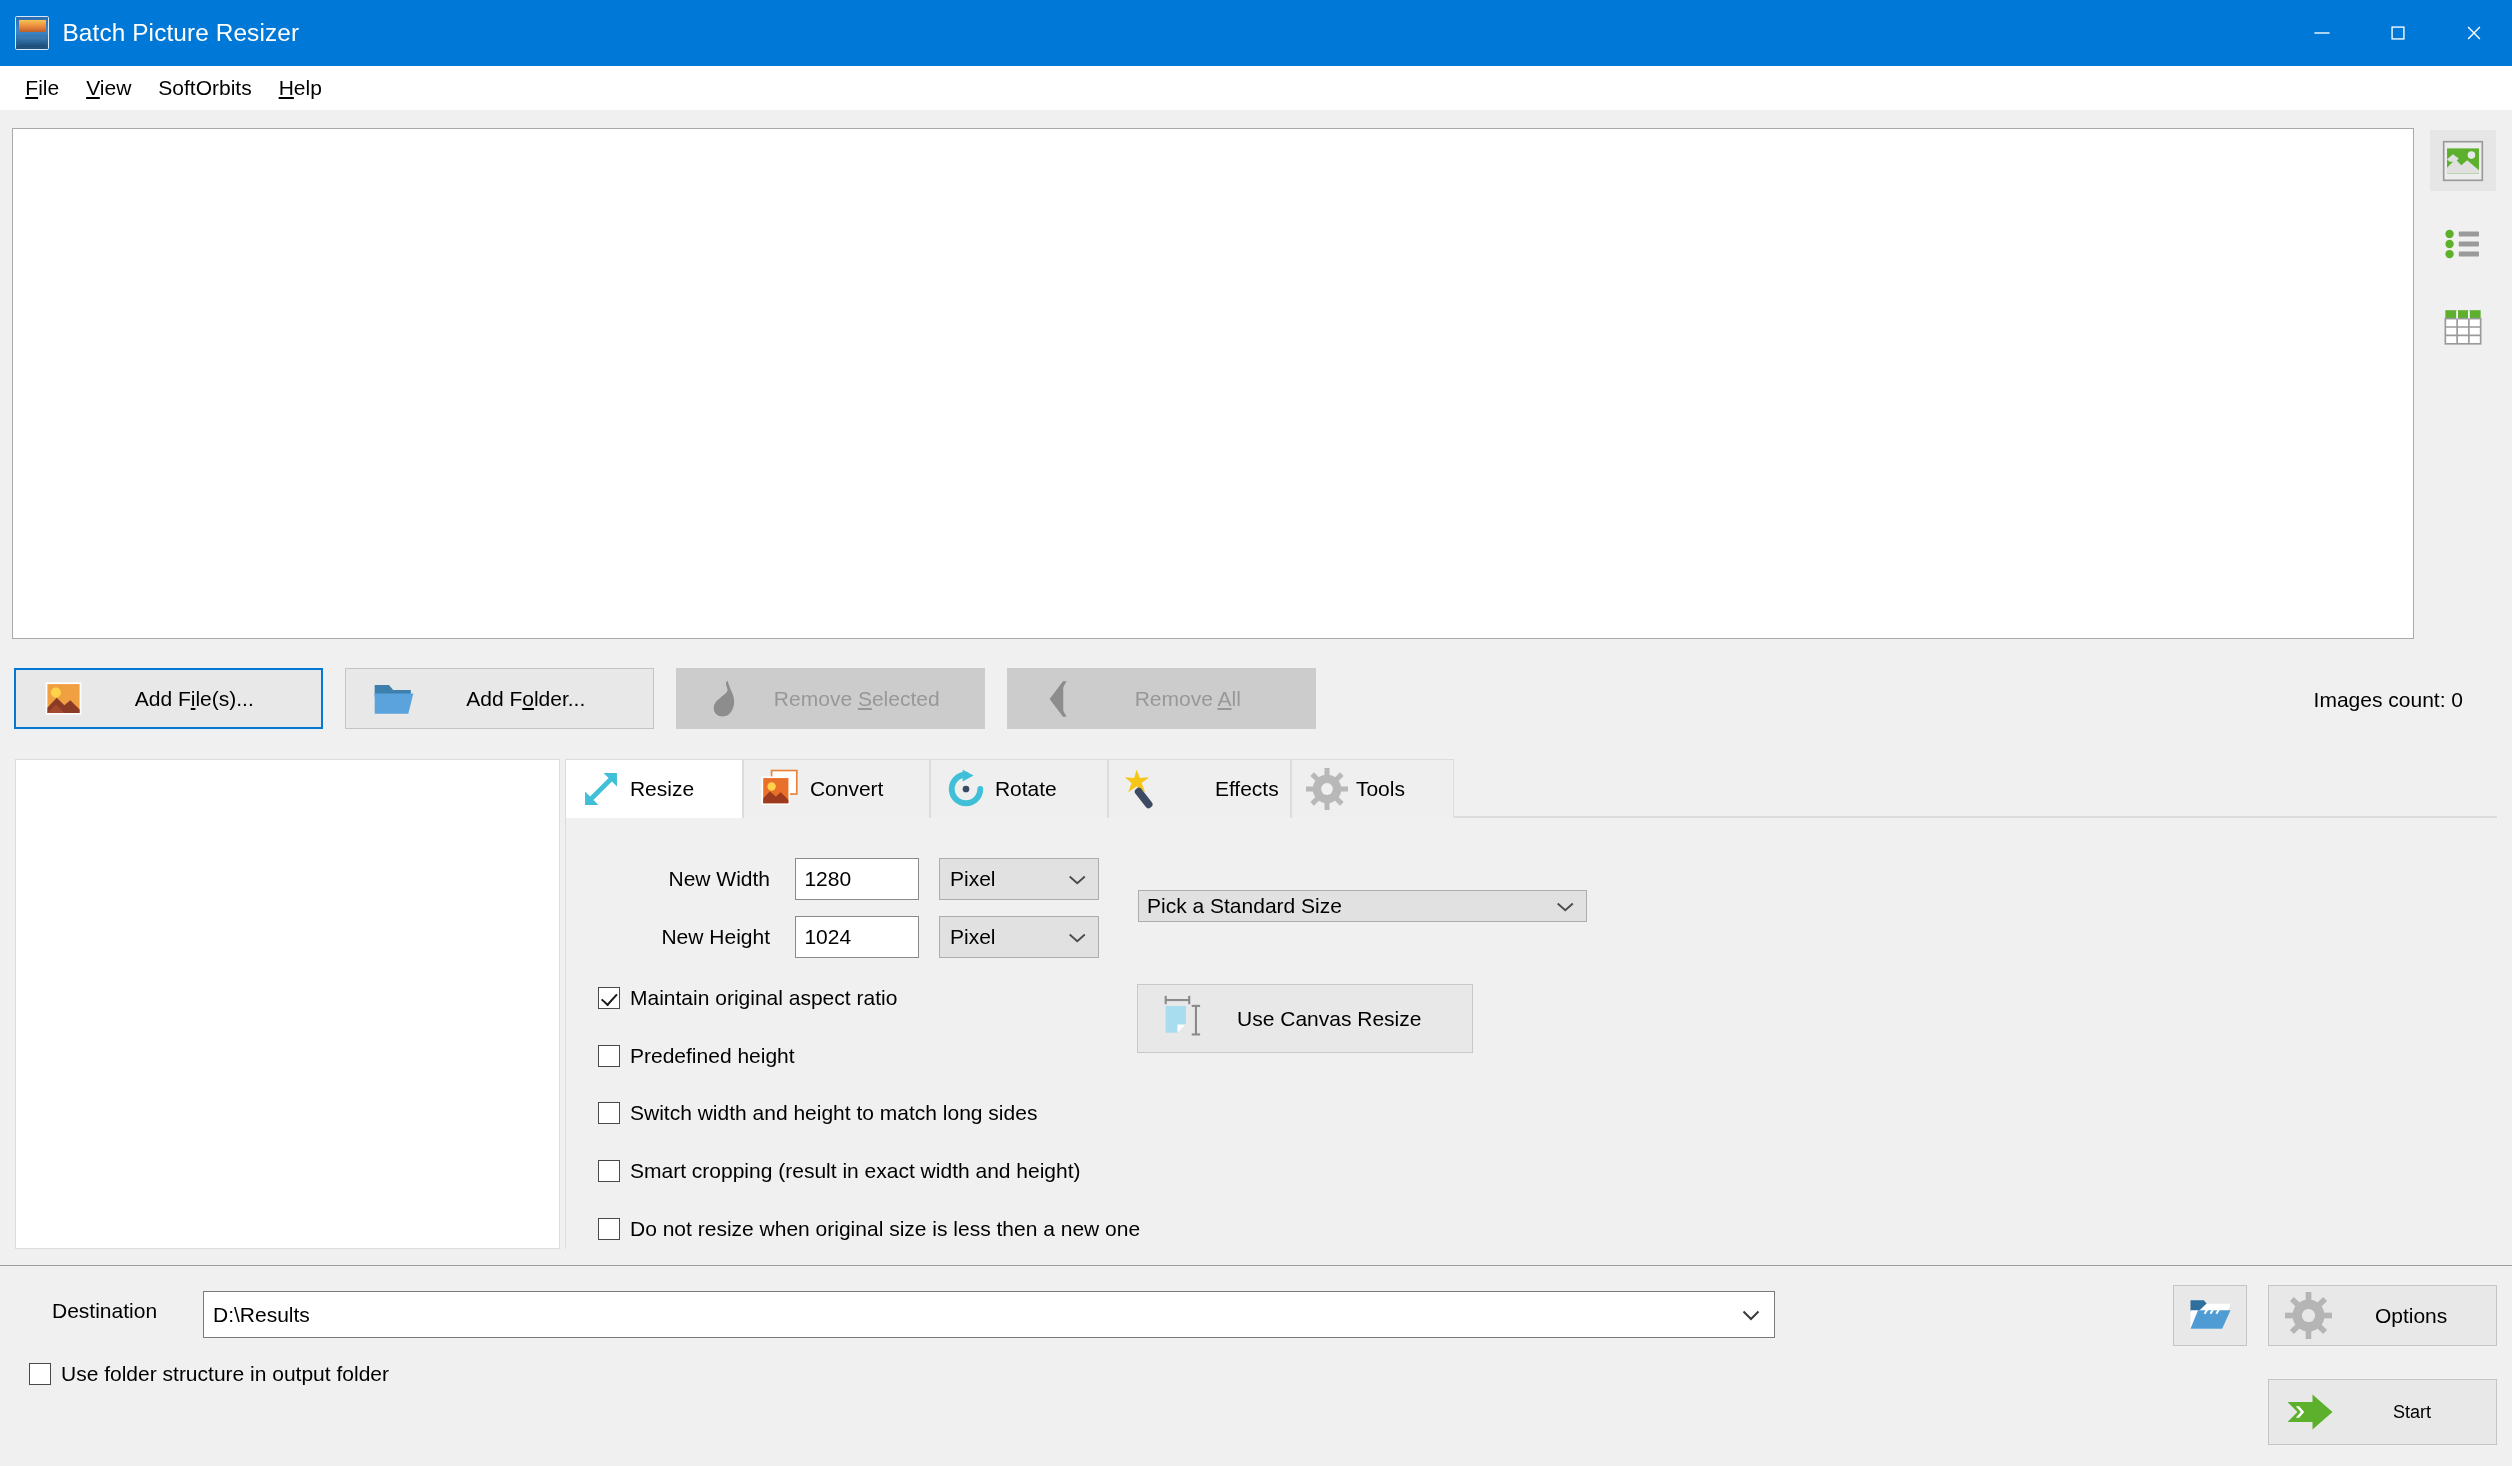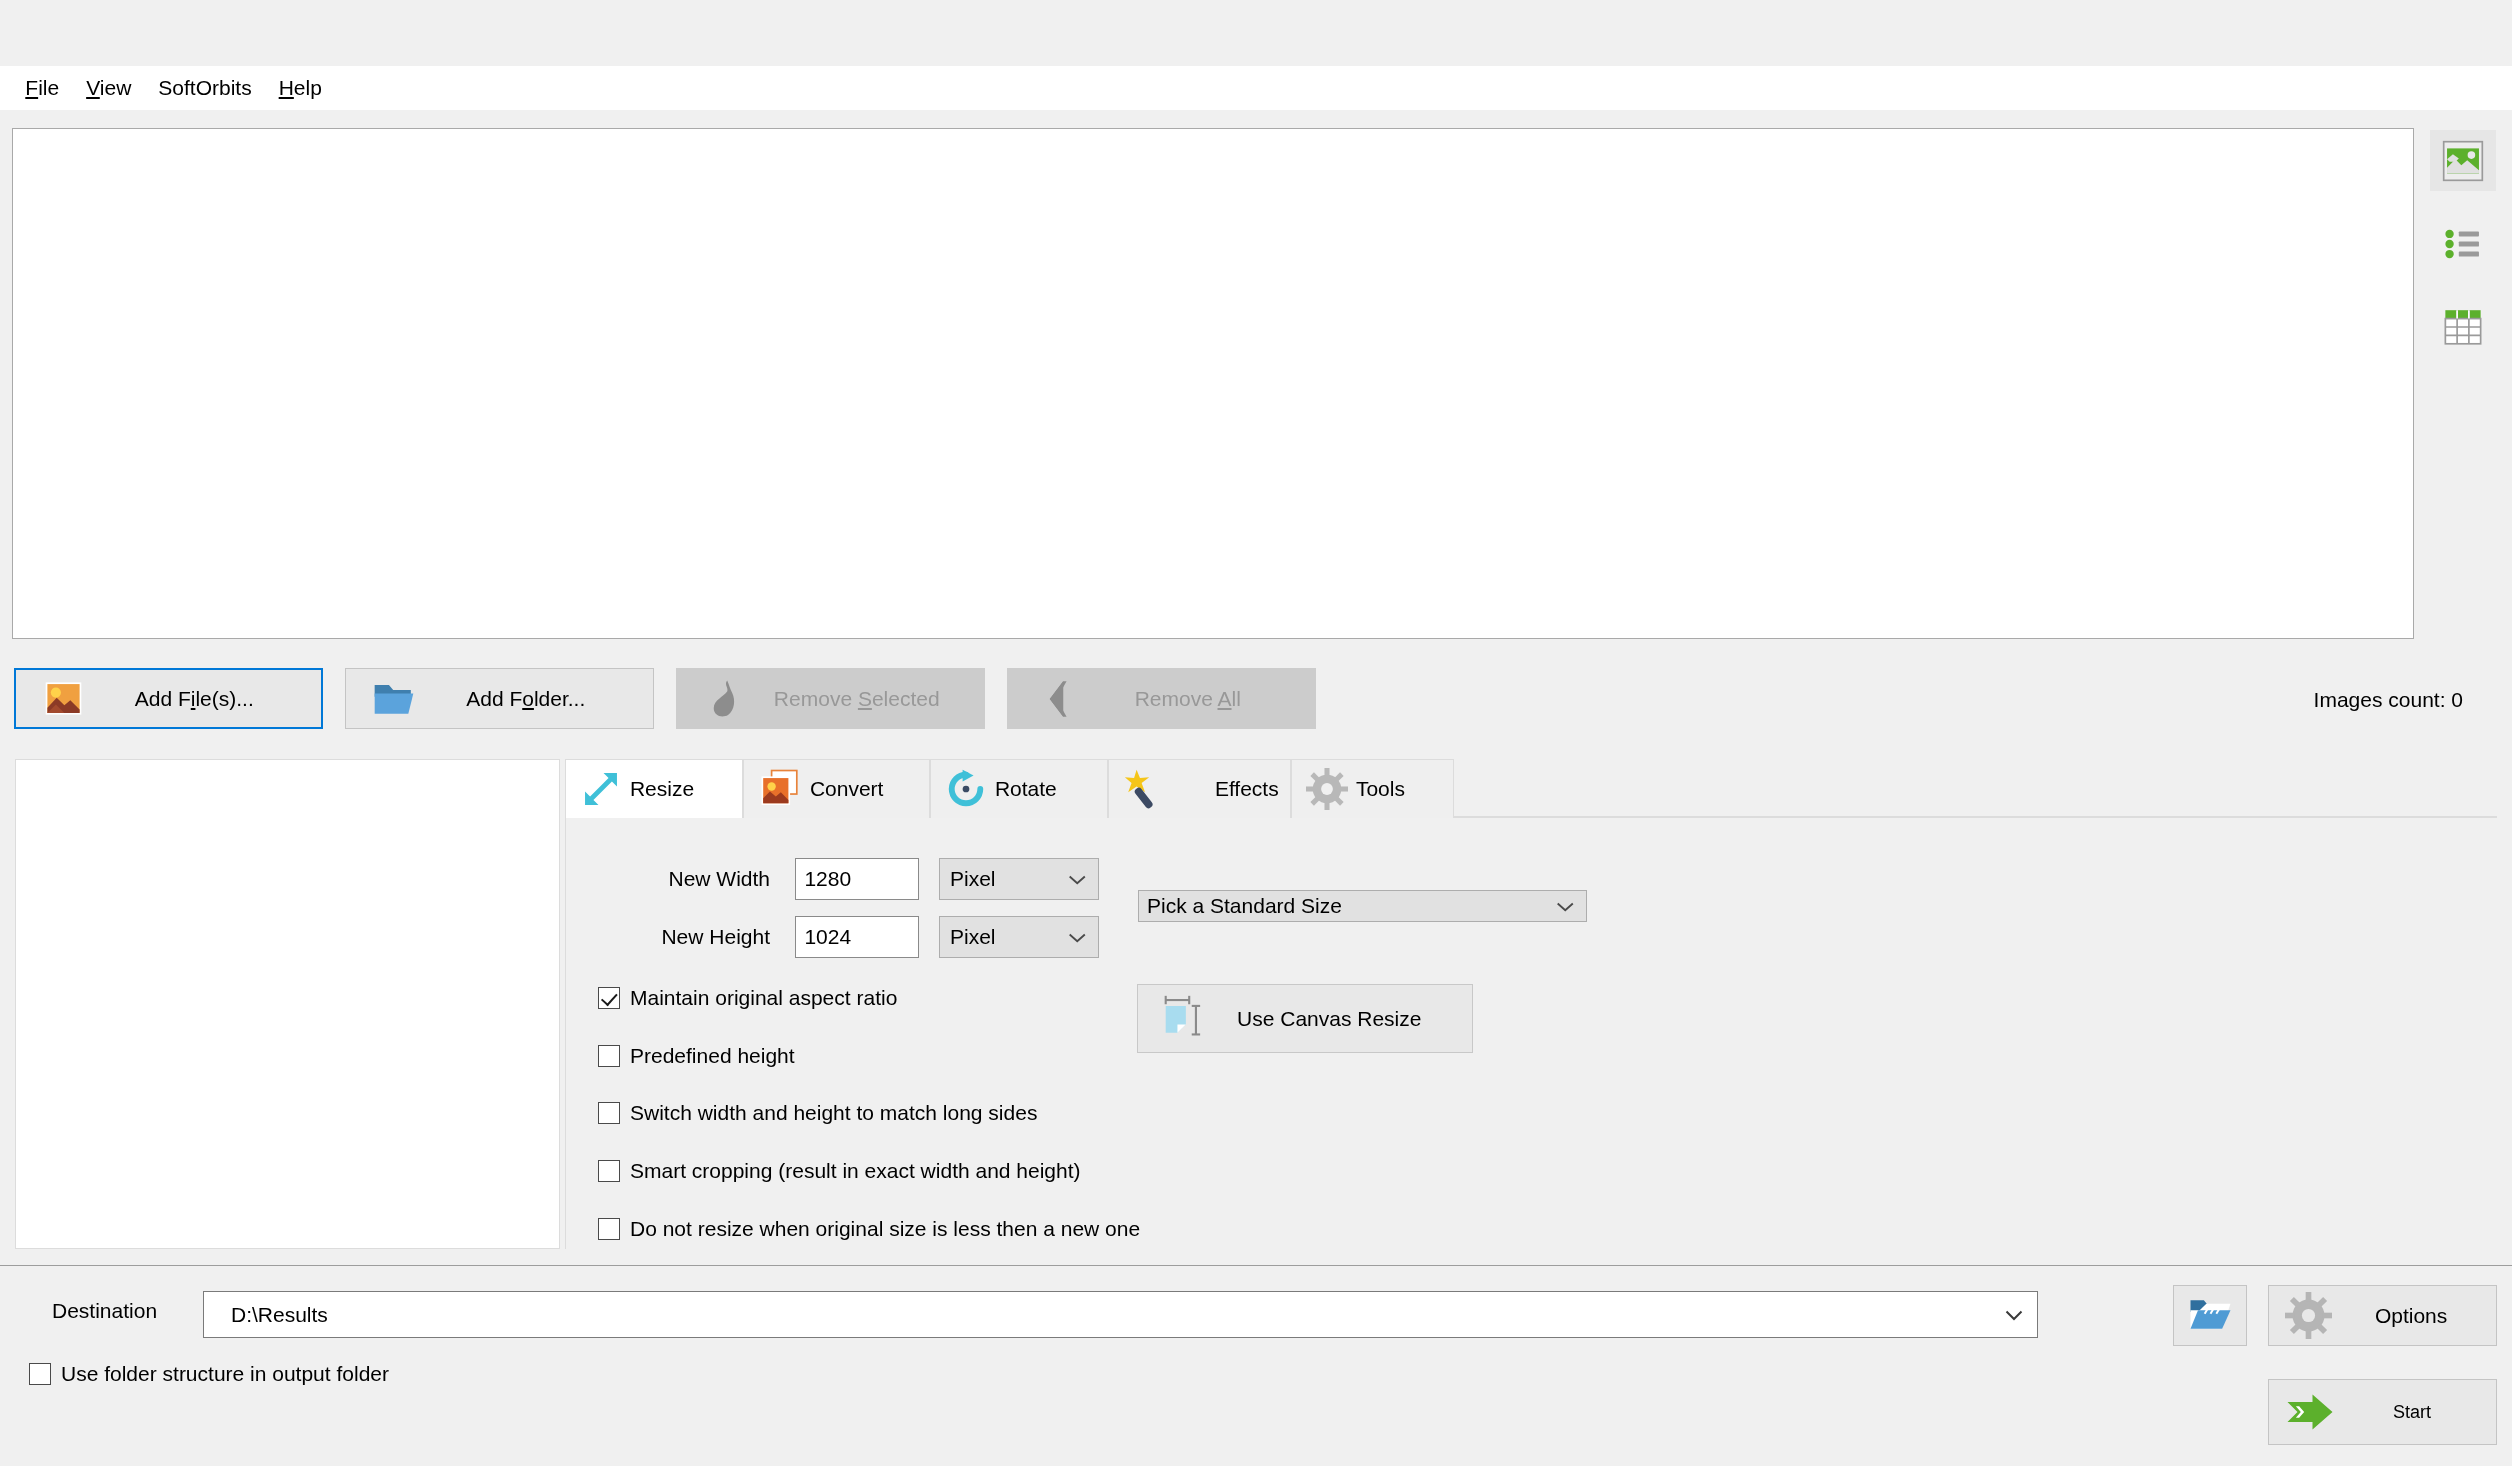--- a/index.html
+++ b/index.html
@@ -253,27 +253,27 @@
     left:0; top:1265px;
     width:2512px; height:0.8px;
     background:#9d9d9d;
   }
 
   
   .destlabel { position:absolute; left:52px; top:1299px; font-size:21px; color:#000; }
   .destbox {
     position:absolute;
     left:203px; top:1291px;
-    width:1835px; height:47px;
+    width:1572px; height:47px;
     background:#ffffff;
     border:0.8px solid #7a7a7a;
     box-sizing:border-box;
     display:flex; align-items:center;
     font-size:21px; color:#000;
-    padding-left:27px;
+    padding-left:9px;
     position:absolute;
   }
   .destbox .chev { position:absolute; right:13.5px; top:50%; transform:translateY(-50%); }
 
   .browsebtn {
     position:absolute;
     left:2173px; top:1285px;
     width:74px; height:61px;
     background:#e8e8e8;
     border:0.8px solid #c4c4c4;
@@ -304,20 +304,42 @@
   .startbtn .sicon { margin-left:11.8px; width:59px; display:flex; align-items:center; justify-content:center; }
   .startbtn .slabel { flex:1; text-align:center; font-size:18px; color:#000; padding-right:11.8px; }
 
   .folderstruct { position:absolute; left:29px; top:1362px; }
 </style>
 </head>
 <body>
 
 <div class="app">
 
+  <div class="titlebar">
+    <div class="title-icon"></div>
+    <div class="title-text">Batch Picture Resizer</div>
+    <div class="winbtns">
+      <div class="winbtn">
+        <svg width="22" height="22" viewBox="0 0 26 26">
+            <line x1="4" y1="13" x2="22" y2="13" stroke="#ffffff" stroke-width="1.6"></line>
+          </svg>
+      </div>
+      <div class="winbtn">
+        <svg width="22" height="22" viewBox="0 0 26 26">
+            <rect x="6" y="6" width="14" height="14" fill="none" stroke="#ffffff" stroke-width="1.6"></rect>
+          </svg>
+      </div>
+      <div class="winbtn">
+        <svg width="22" height="22" viewBox="0 0 26 26">
+            <line x1="6" y1="6" x2="20" y2="20" stroke="#ffffff" stroke-width="1.6"></line>
+            <line x1="20" y1="6" x2="6" y2="20" stroke="#ffffff" stroke-width="1.6"></line>
+          </svg>
+      </div>
+    </div>
+  </div>
 
   <div class="menubar">
     <div class="menuitem"><span class="acc">F</span><span>ile</span></div>
     <div class="menuitem"><span class="acc">V</span><span>iew</span></div>
     <div class="menuitem"><span>SoftOrbits</span></div>
     <div class="menuitem"><span class="acc">H</span><span>elp</span></div>
   </div>
 
   <div class="filelist"></div>
 

